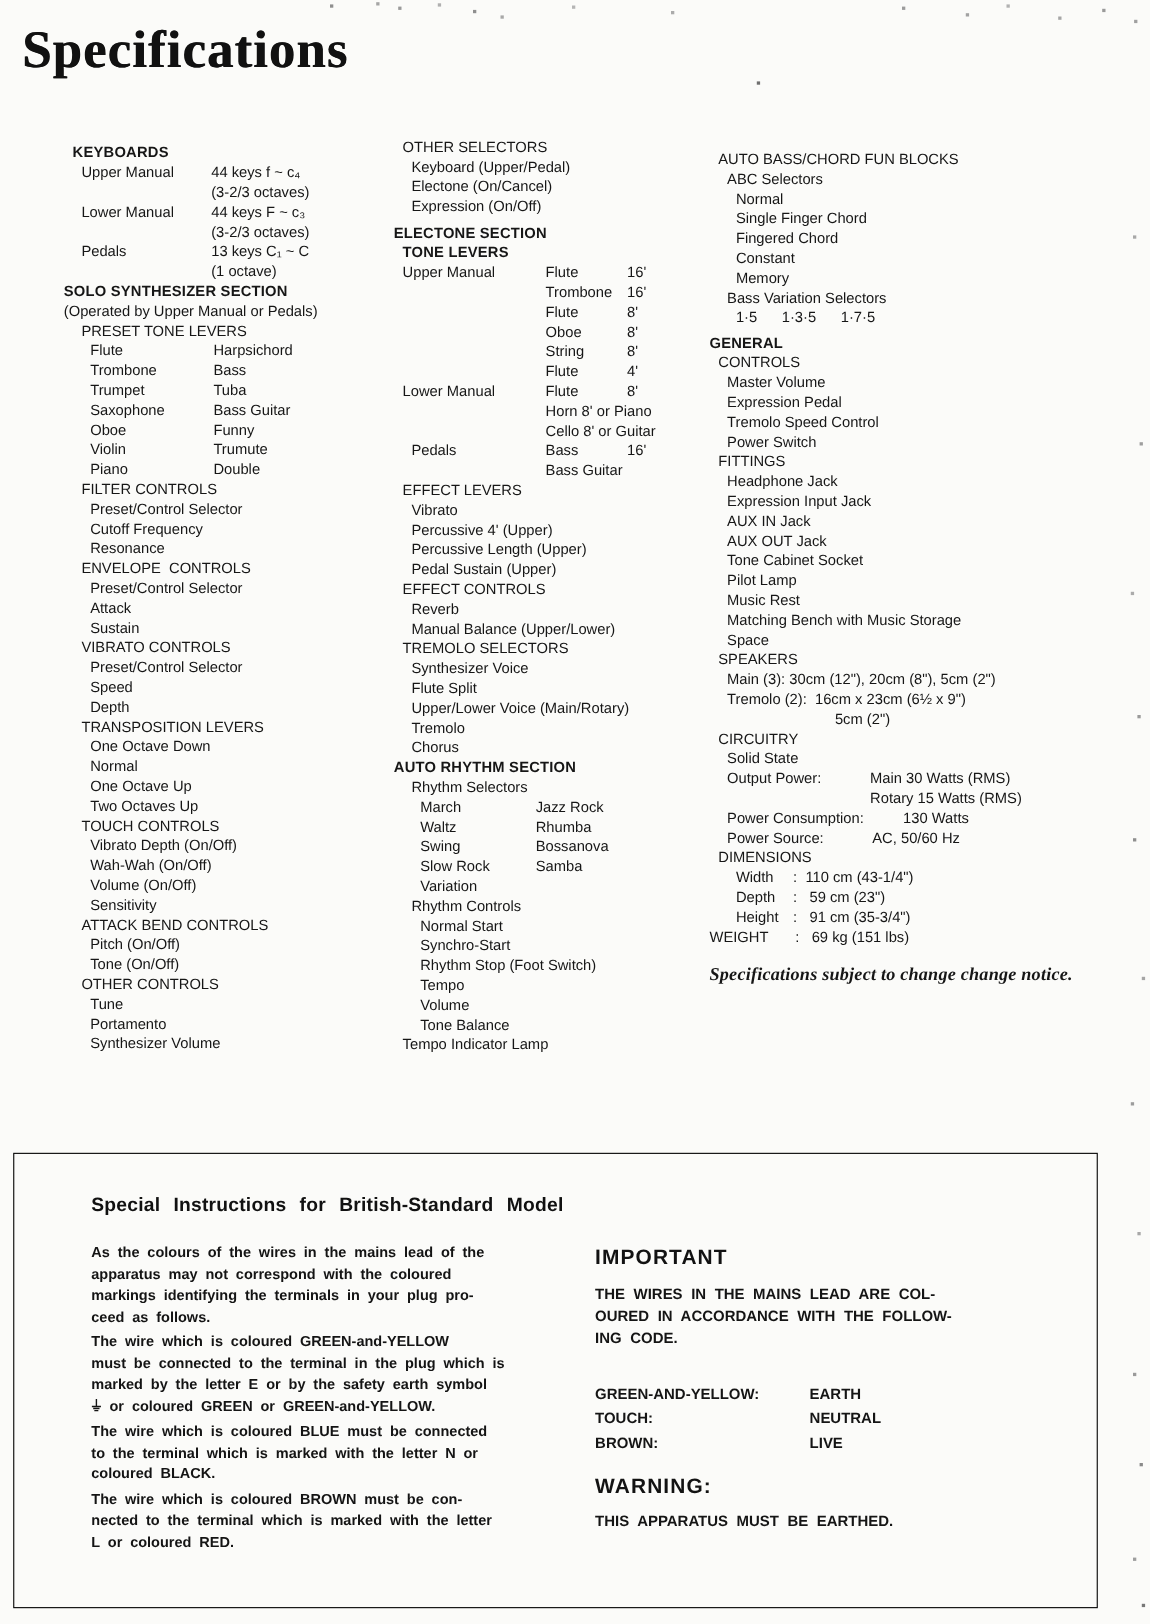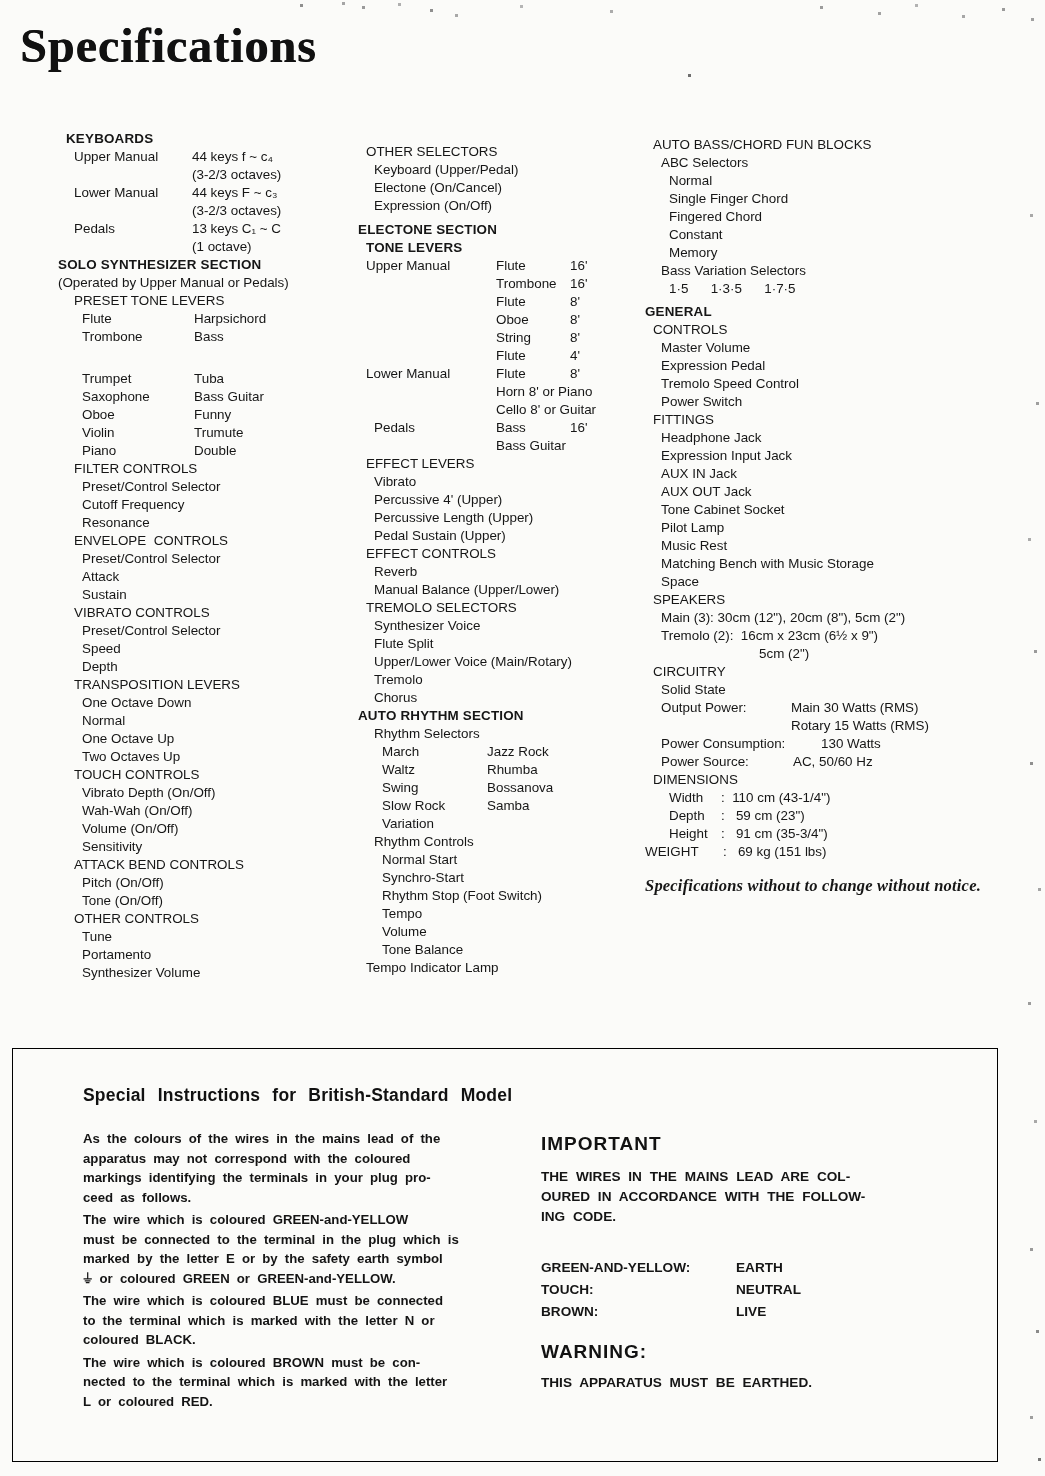--- a/index.html
+++ b/index.html
@@ -78,21 +78,21 @@
     <div class="line" style="padding-left: 16px;"><span class="cw" style="width: 118px;"></span><span>(3-2/3 octaves)</span></div>
     <div class="line" style="padding-left: 16px;"><span class="cw" style="width: 118px;">Lower Manual</span><span>44 keys F ~ c₃</span></div>
     <div class="line" style="padding-left: 16px;"><span class="cw" style="width: 118px;"></span><span>(3-2/3 octaves)</span></div>
     <div class="line" style="padding-left: 16px;"><span class="cw" style="width: 118px;">Pedals</span><span>13 keys C₁ ~ C</span></div>
     <div class="line" style="padding-left: 16px;"><span class="cw" style="width: 118px;"></span><span>(1 octave)</span></div>
     <div class="line b" style="padding-left: 0px;"><span>SOLO SYNTHESIZER SECTION</span></div>
     <div class="line" style="padding-left: 0px;"><span>(Operated by Upper Manual or Pedals)</span></div>
     <div class="line" style="padding-left: 16px;"><span>PRESET TONE LEVERS</span></div>
     <div class="line" style="padding-left: 24px;"><span class="cw" style="width: 112px;">Flute</span><span>Harpsichord</span></div>
     <div class="line" style="padding-left: 24px;"><span class="cw" style="width: 112px;">Trombone</span><span>Bass</span></div>
-    <div class="line" style="padding-left: 24px; margin-top: 24px;"><span class="cw" style="width: 112px;">Trumpet</span><span>Tuba</span></div>
+    <div class="line" style="padding-left: 24px;"><span class="cw" style="width: 112px;">Trumpet</span><span>Tuba</span></div>
     <div class="line" style="padding-left: 24px;"><span class="cw" style="width: 112px;">Saxophone</span><span>Bass Guitar</span></div>
     <div class="line" style="padding-left: 24px;"><span class="cw" style="width: 112px;">Oboe</span><span>Funny</span></div>
     <div class="line" style="padding-left: 24px;"><span class="cw" style="width: 112px;">Violin</span><span>Trumute</span></div>
     <div class="line" style="padding-left: 24px;"><span class="cw" style="width: 112px;">Piano</span><span>Double</span></div>
     <div class="line" style="padding-left: 16px;"><span>FILTER CONTROLS</span></div>
     <div class="line" style="padding-left: 24px;"><span>Preset/Control Selector</span></div>
     <div class="line" style="padding-left: 24px;"><span>Cutoff Frequency</span></div>
     <div class="line" style="padding-left: 24px;"><span>Resonance</span></div>
     <div class="line" style="padding-left: 16px;"><span>ENVELOPE  CONTROLS</span></div>
     <div class="line" style="padding-left: 24px;"><span>Preset/Control Selector</span></div>
@@ -113,21 +113,21 @@
     <div class="line" style="padding-left: 24px;"><span>Volume (On/Off)</span></div>
     <div class="line" style="padding-left: 24px;"><span>Sensitivity</span></div>
     <div class="line" style="padding-left: 16px;"><span>ATTACK BEND CONTROLS</span></div>
     <div class="line" style="padding-left: 24px;"><span>Pitch (On/Off)</span></div>
     <div class="line" style="padding-left: 24px;"><span>Tone (On/Off)</span></div>
     <div class="line" style="padding-left: 16px;"><span>OTHER CONTROLS</span></div>
     <div class="line" style="padding-left: 24px;"><span>Tune</span></div>
     <div class="line" style="padding-left: 24px;"><span>Portamento</span></div>
     <div class="line" style="padding-left: 24px;"><span>Synthesizer Volume</span></div>
   </div>
-<div class="col" style="left:358px;top:143px;width:300px;">
+<div class="col" style="left:358px;top:125px;width:300px;">
     <div class="line" style="padding-left: 8px;"><span>OTHER SELECTORS</span></div>
     <div class="line" style="padding-left: 16px;"><span>Keyboard (Upper/Pedal)</span></div>
     <div class="line" style="padding-left: 16px;"><span>Electone (On/Cancel)</span></div>
     <div class="line" style="padding-left: 16px;"><span>Expression (On/Off)</span></div>
     <div class="sp" style="height: 6px;"></div>
     <div class="line b" style="padding-left: 0px;"><span>ELECTONE SECTION</span></div>
     <div class="line b" style="padding-left: 8px;"><span>TONE LEVERS</span></div>
     <div class="line" style="padding-left: 8px;"><span class="cw" style="width: 130px;">Upper Manual</span><span class="cw" style="width: 74px;">Flute</span><span>16'</span></div>
     <div class="line" style="padding-left: 8px;"><span class="cw" style="width: 130px;"></span><span class="cw" style="width: 74px;">Trombone</span><span>16'</span></div>
     <div class="line" style="padding-left: 8px;"><span class="cw" style="width: 130px;"></span><span class="cw" style="width: 74px;">Flute</span><span>8'</span></div>
@@ -205,21 +205,21 @@
     <div class="line" style="padding-left: 16px;"><span class="cw" style="width: 130px;">Output Power:</span><span>Main 30 Watts (RMS)</span></div>
     <div class="line" style="padding-left: 16px;"><span class="cw" style="width: 130px;"></span><span>Rotary 15 Watts (RMS)</span></div>
     <div class="line" style="padding-left: 16px;"><span class="cw" style="width: 160px;">Power Consumption:</span><span>130 Watts</span></div>
     <div class="line" style="padding-left: 16px;"><span class="cw" style="width: 132px;">Power Source:</span><span>AC, 50/60 Hz</span></div>
     <div class="line" style="padding-left: 8px;"><span>DIMENSIONS</span></div>
     <div class="line" style="padding-left: 24px;"><span class="cw" style="width: 52px;">Width</span><span>:  110 cm (43-1/4")</span></div>
     <div class="line" style="padding-left: 24px;"><span class="cw" style="width: 52px;">Depth</span><span>:   59 cm (23")</span></div>
     <div class="line" style="padding-left: 24px;"><span class="cw" style="width: 52px;">Height</span><span>:   91 cm (35-3/4")</span></div>
     <div class="line" style="padding-left: 0px;"><span class="cw" style="width: 78px;">WEIGHT</span><span>:   69 kg (151 lbs)</span></div>
     <div class="sp" style="height: 14px;"></div>
-    <div class="line it" style="padding-left: 0px;"><span>Specifications without to change without notice.</span></div>
+    <div class="line it" style="padding-left: 0px;"><span>Specifications subject to change change notice.</span></div>
   </div>
 
 <div class="box">
   <div class="box-title">Special Instructions for British-Standard Model</div>
 
   <div class="box-left">
     <p>As the colours of the wires in the mains lead of the
 apparatus may not correspond with the coloured
 markings identifying the terminals in your plug pro-
 ceed as follows.</p>

